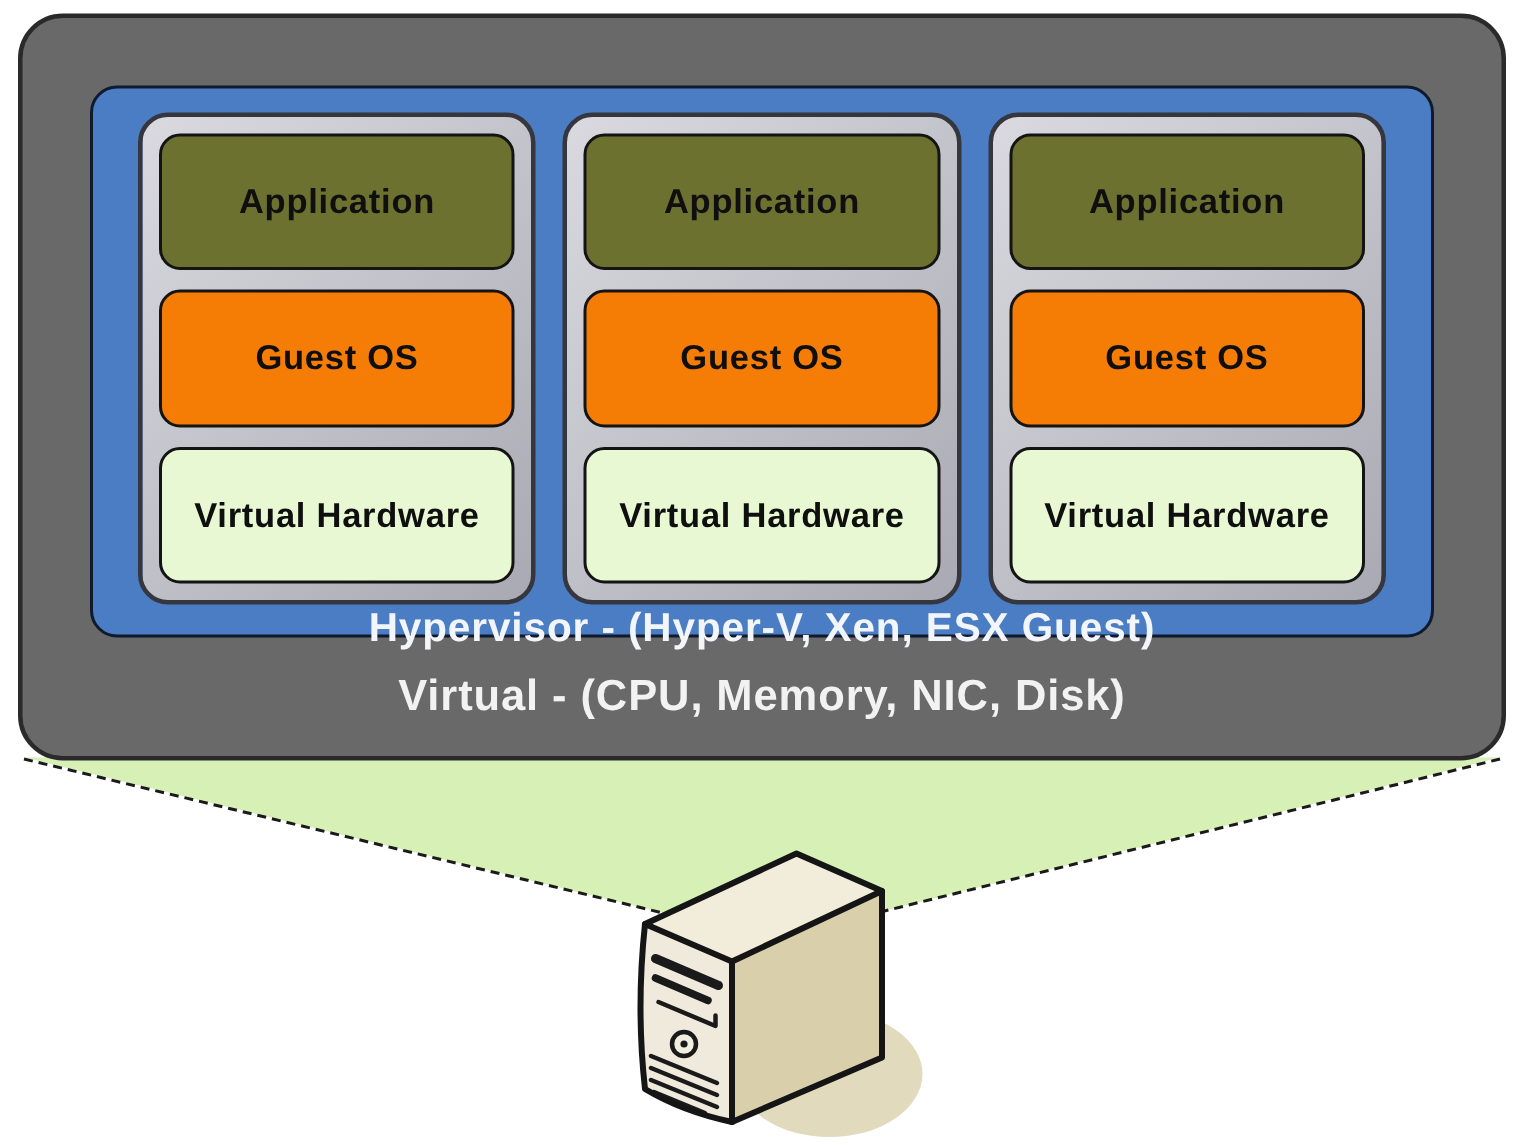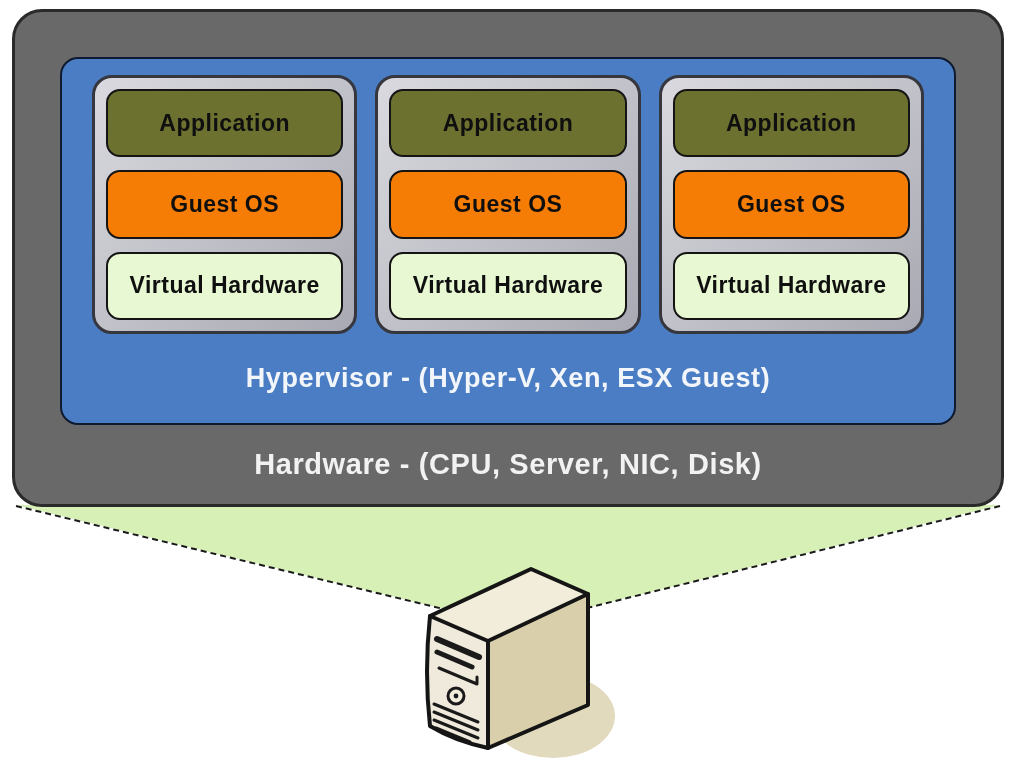--- a/index.html
+++ b/index.html
@@ -12,21 +12,21 @@
     box-sizing:border-box;background:#696969;border:3px solid #2a2a2a;
     border-radius:30px;display:flex;flex-direction:column;z-index:2;
   }
   .hv-box{
     margin:45px 45px 0 45px;height:368px;box-sizing:border-box;
     background:#4a7dc3;border:2px solid #0f1a2e;border-radius:18px;
     display:flex;flex-direction:column;
   }
   .vm-row{display:flex;gap:18px;padding:16px 30px 0 30px;flex:0 0 auto;}
   .vm-col{
-    flex:1;height:259px;box-sizing:border-box;
+    flex:1;height:328px;box-sizing:border-box;
     background:linear-gradient(135deg,#d9d9df 0%,#bfbfc7 55%,#a9a9b3 100%);
     border:3px solid #36363e;border-radius:20px;
     padding:11px;display:flex;flex-direction:column;gap:13px;
   }
   .layer{
     flex:1;display:flex;align-items:center;justify-content:center;
     border:2px solid #141414;border-radius:14px;
     font-weight:bold;font-size:23px;color:#0f0f0f;letter-spacing:.5px;
     white-space:nowrap;
   }
@@ -63,21 +63,21 @@
 
         <div class="vm-col">
           <div class="layer" style="background: rgb(109, 113, 48);">Application</div>
           <div class="layer" style="background: rgb(245, 125, 6);">Guest OS</div>
           <div class="layer" style="background: rgb(231, 248, 211);">Virtual Hardware</div>
         </div>
 
       </div>
       <div class="hv-label">Hypervisor - (Hyper-V, Xen, ESX Guest)</div>
     </div>
-    <div class="hw-label">Hardware - (CPU, Server, NIC, Disk)</div>
+    <div class="hw-label">Virtual - (CPU, Memory, NIC, Disk)</div>
   </div>
 
   <svg class="beam-svg" width="1019" height="763" viewBox="0 0 1019 763">
 
     <polygon points="16,505 1000,505 514,626" fill="#d6f0b6" style="fill: rgb(214, 240, 182);"></polygon>
     <line x1="16" y1="506" x2="514" y2="626" stroke="#1a1a1a" stroke-width="2" stroke-dasharray="6 4"></line>
     <line x1="1000" y1="506" x2="514" y2="626" stroke="#1a1a1a" stroke-width="2" stroke-dasharray="6 4"></line>
 
     <g>
       <ellipse cx="553" cy="716" rx="62" ry="42" fill="#dcd3b2" opacity="0.85"></ellipse>

